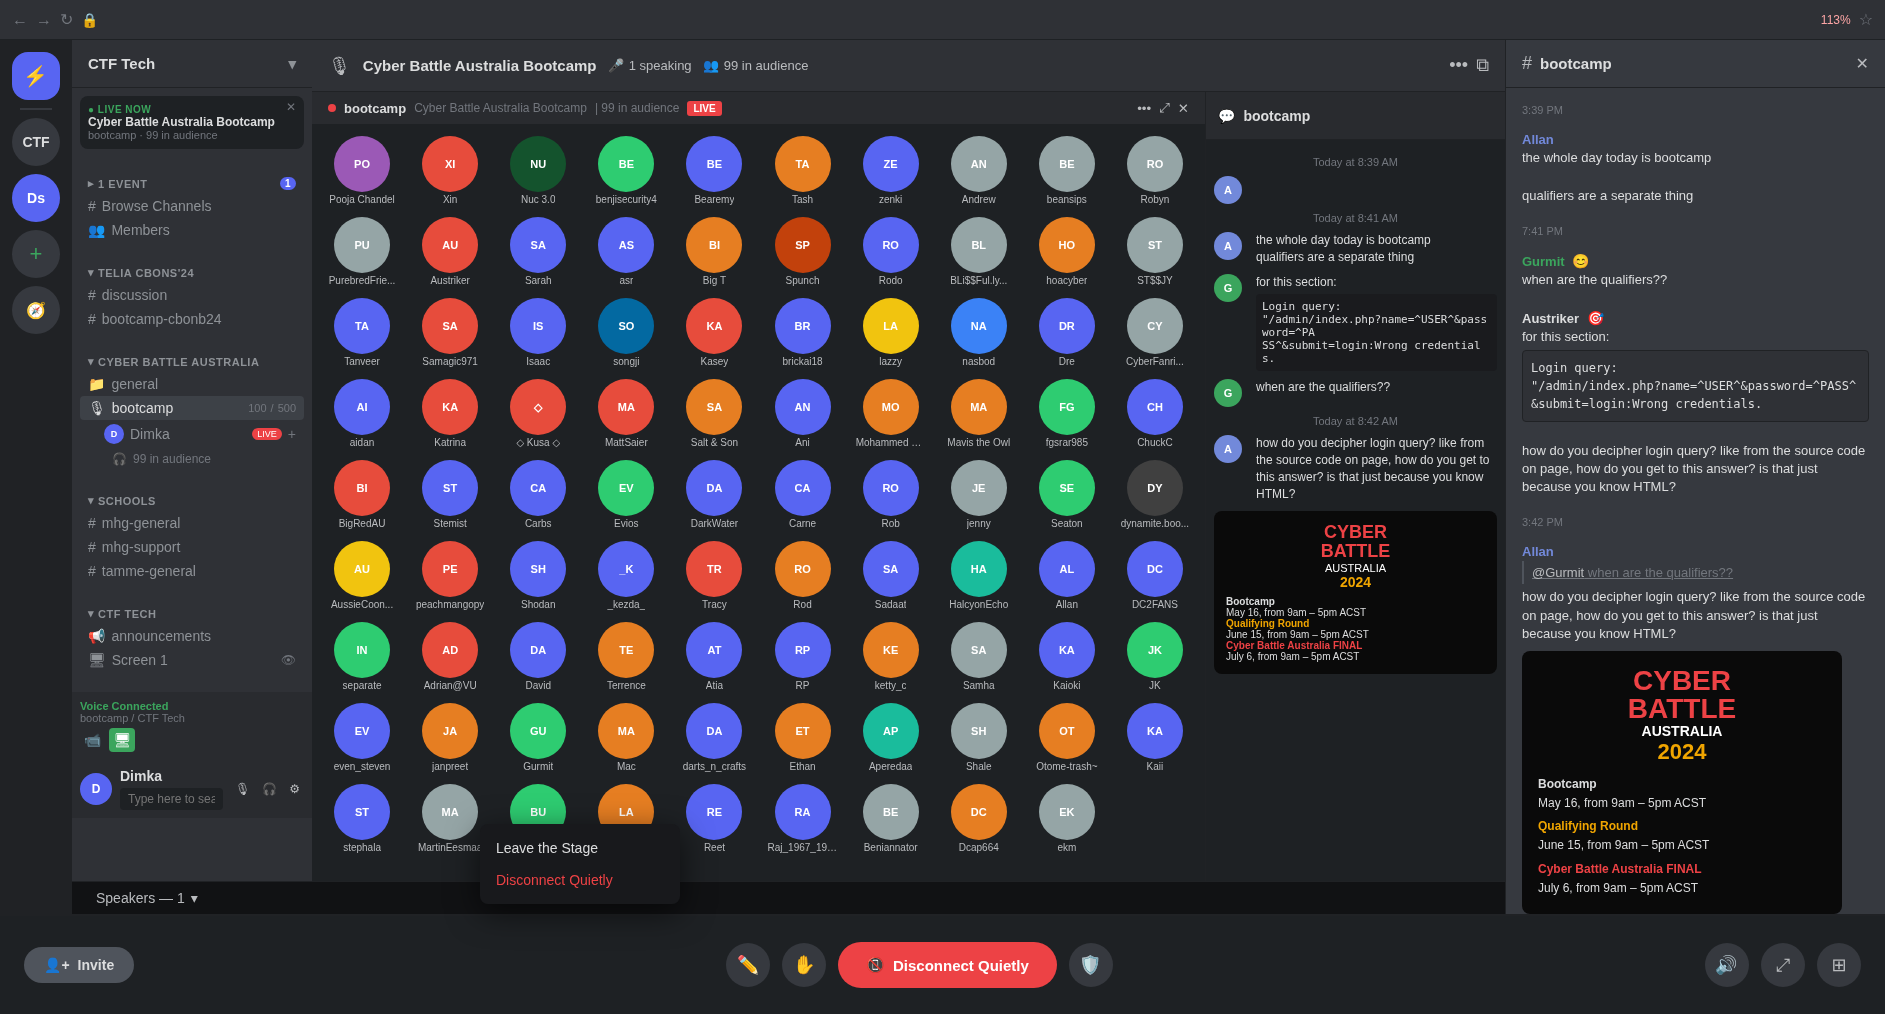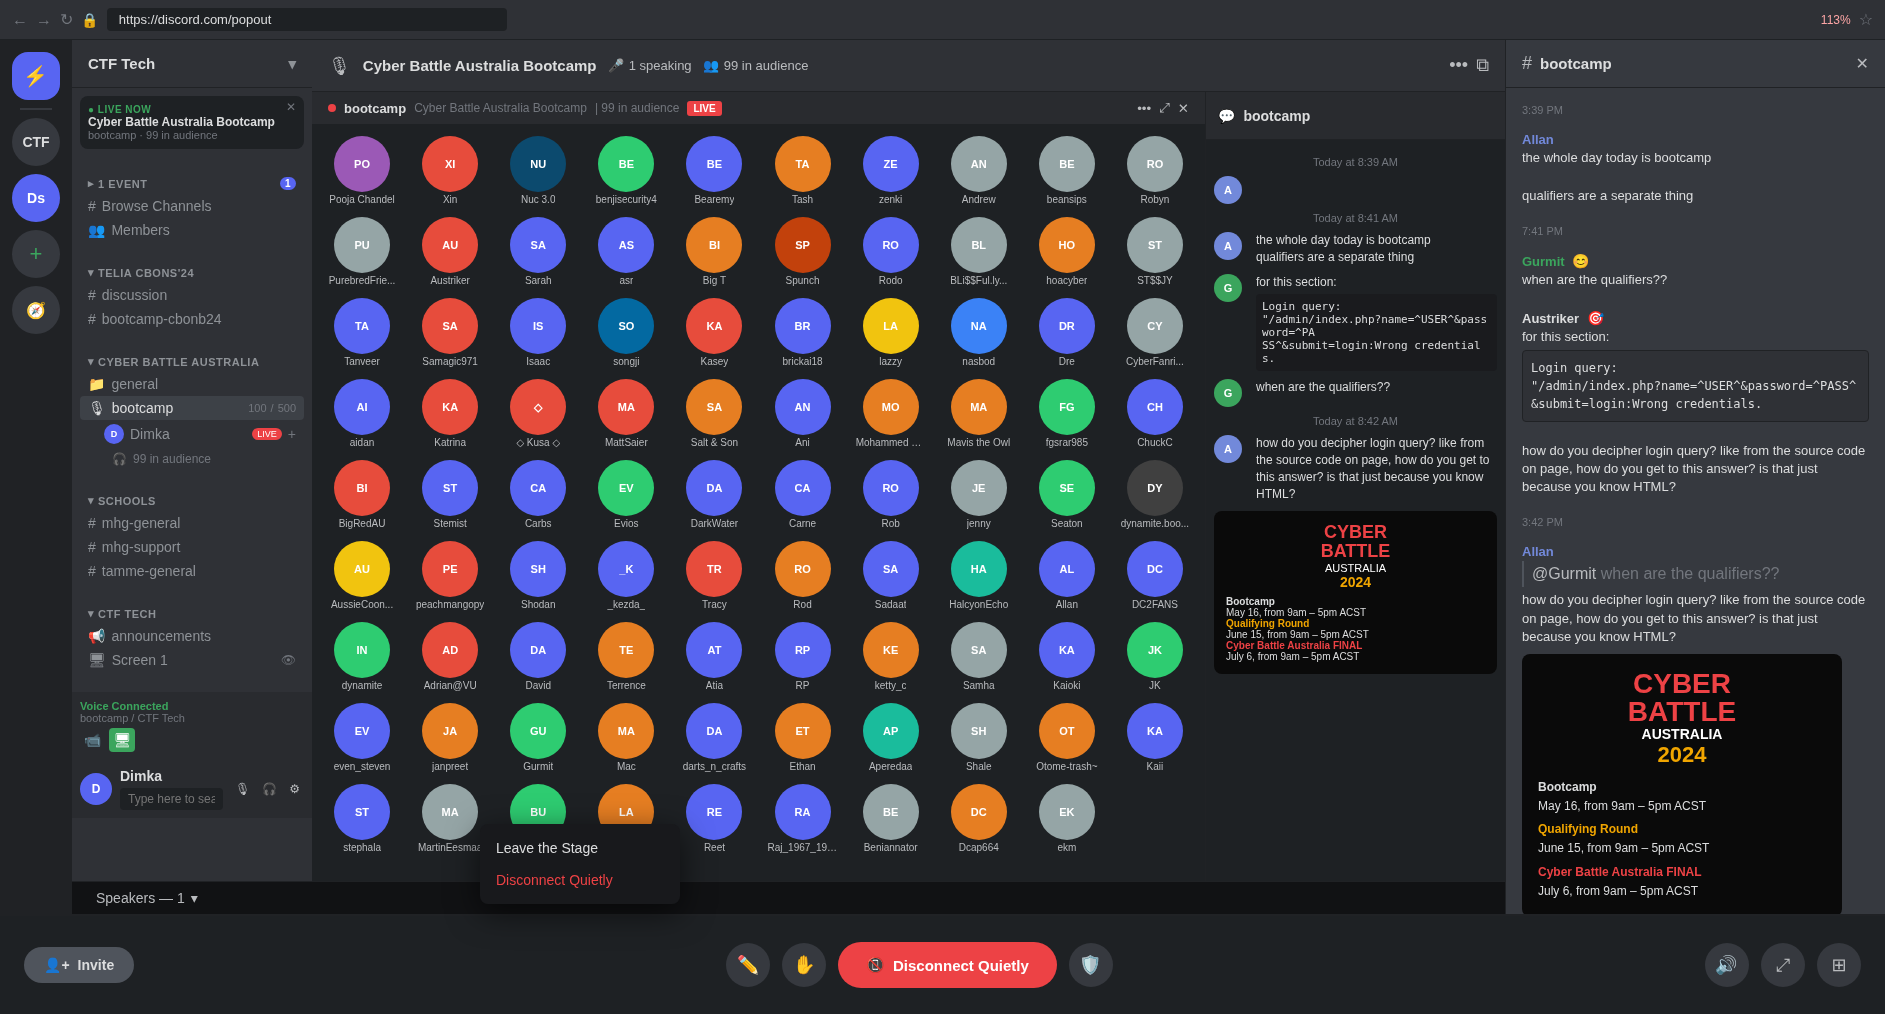--- a/index.html
+++ b/index.html
@@ -124,21 +124,20 @@
     .popup-item.red { color: #ed4245; }
   </style>
 </head>
 <body>
 
 <div class="browser-bar">
   <span class="browser-nav-btn">←</span>
   <span class="browser-nav-btn">→</span>
   <span class="browser-nav-btn">↻</span>
   <span>🔒</span>
-  <input class="browser-url" type="text" value="https://discord.com/popout" style="">
   <span class="browser-zoom">113%</span>
   <span style="color:#72767d;font-size:16px;">☆</span>
 </div>
 
 <div class="app">
 
   <div class="discord-icon-sidebar">
     <div class="server-icon active" style="font-size:20px;">⚡</div>
     <div class="server-divider"></div>
     <div class="server-icon-img" style="background:#36393f;font-size:14px;color:#dcddde;">CTF</div>
@@ -330,21 +329,21 @@
       </div>
       <div class="participant-name">Pooja Chandel</div>
     </div>
             <div class="participant">
       <div class="participant-avatar" style="background:#e74c3c;">
         XI
       </div>
       <div class="participant-name">Xin</div>
     </div>
             <div class="participant">
-      <div class="participant-avatar" style="background:#0c4a6e;">
+      <div class="participant-avatar" style="background:#14532d;">
         NU
       </div>
       <div class="participant-name">Nuc 3.0</div>
     </div>
             <div class="participant">
       <div class="participant-avatar" style="background:#2ecc71;">
         BE
       </div>
       <div class="participant-name">benjisecurity4</div>
     </div>
@@ -681,21 +680,21 @@
             <div class="participant">
       <div class="participant-avatar" style="background:#5865f2;">
         DC
       </div>
       <div class="participant-name">DC2FANS</div>
     </div>
             <div class="participant">
       <div class="participant-avatar" style="background:#2ecc71;">
         IN
       </div>
-      <div class="participant-name">dynamite</div>
+      <div class="participant-name">separate</div>
     </div>
             <div class="participant">
       <div class="participant-avatar" style="background:#e74c3c;">
         AD
       </div>
       <div class="participant-name">Adrian@VU</div>
     </div>
             <div class="participant">
       <div class="participant-avatar" style="background:#5865f2;">
         DA
@@ -1019,21 +1018,21 @@
           <div class="chat-text">how do you decipher login query? like from the source code on page, how do you get to this answer? is that just because you know HTML?</div>
         </div>
       </div>
 
       <div style="font-size:11px;color:#72767d;margin-bottom:4px;">3:42 PM</div>
       <div class="chat-message" style="margin-bottom:8px;">
         <div style="flex:1;">
           <div class="chat-message-header">
             <span class="chat-author blue">Allan</span>
           </div>
-          <div style="padding:4px 8px;border-left:2px solid #4f545c;margin-bottom:4px;font-size:16px;color:#72767d;">
+          <div style="padding:4px 8px;border-left:2px solid #4f545c;margin-bottom:4px;font-size:13px;color:#72767d;text-decoration:underline;">
             <span style="color:#b9bbbe;">@Gurmit</span> when are the qualifiers??
           </div>
           <div class="chat-text">how do you decipher login query? like from the source code on page, how do you get to this answer? is that just because you know HTML?</div>
 
           <div style="background:#0a0a0a;border-radius:8px;padding:16px;margin-top:8px;max-width:320px;">
             <div style="color:#ed4245;font-size:28px;font-weight:900;text-align:center;line-height:1.0;">CYBER<br>BATTLE</div>
             <div style="color:white;font-size:14px;text-align:center;font-weight:600;">AUSTRALIA</div>
             <div style="color:#f0a500;font-size:22px;font-weight:900;text-align:center;">2024</div>
             <div style="margin-top:10px;font-size:12px;color:#dcddde;line-height:1.6;">
               <div><strong>Bootcamp</strong></div>

